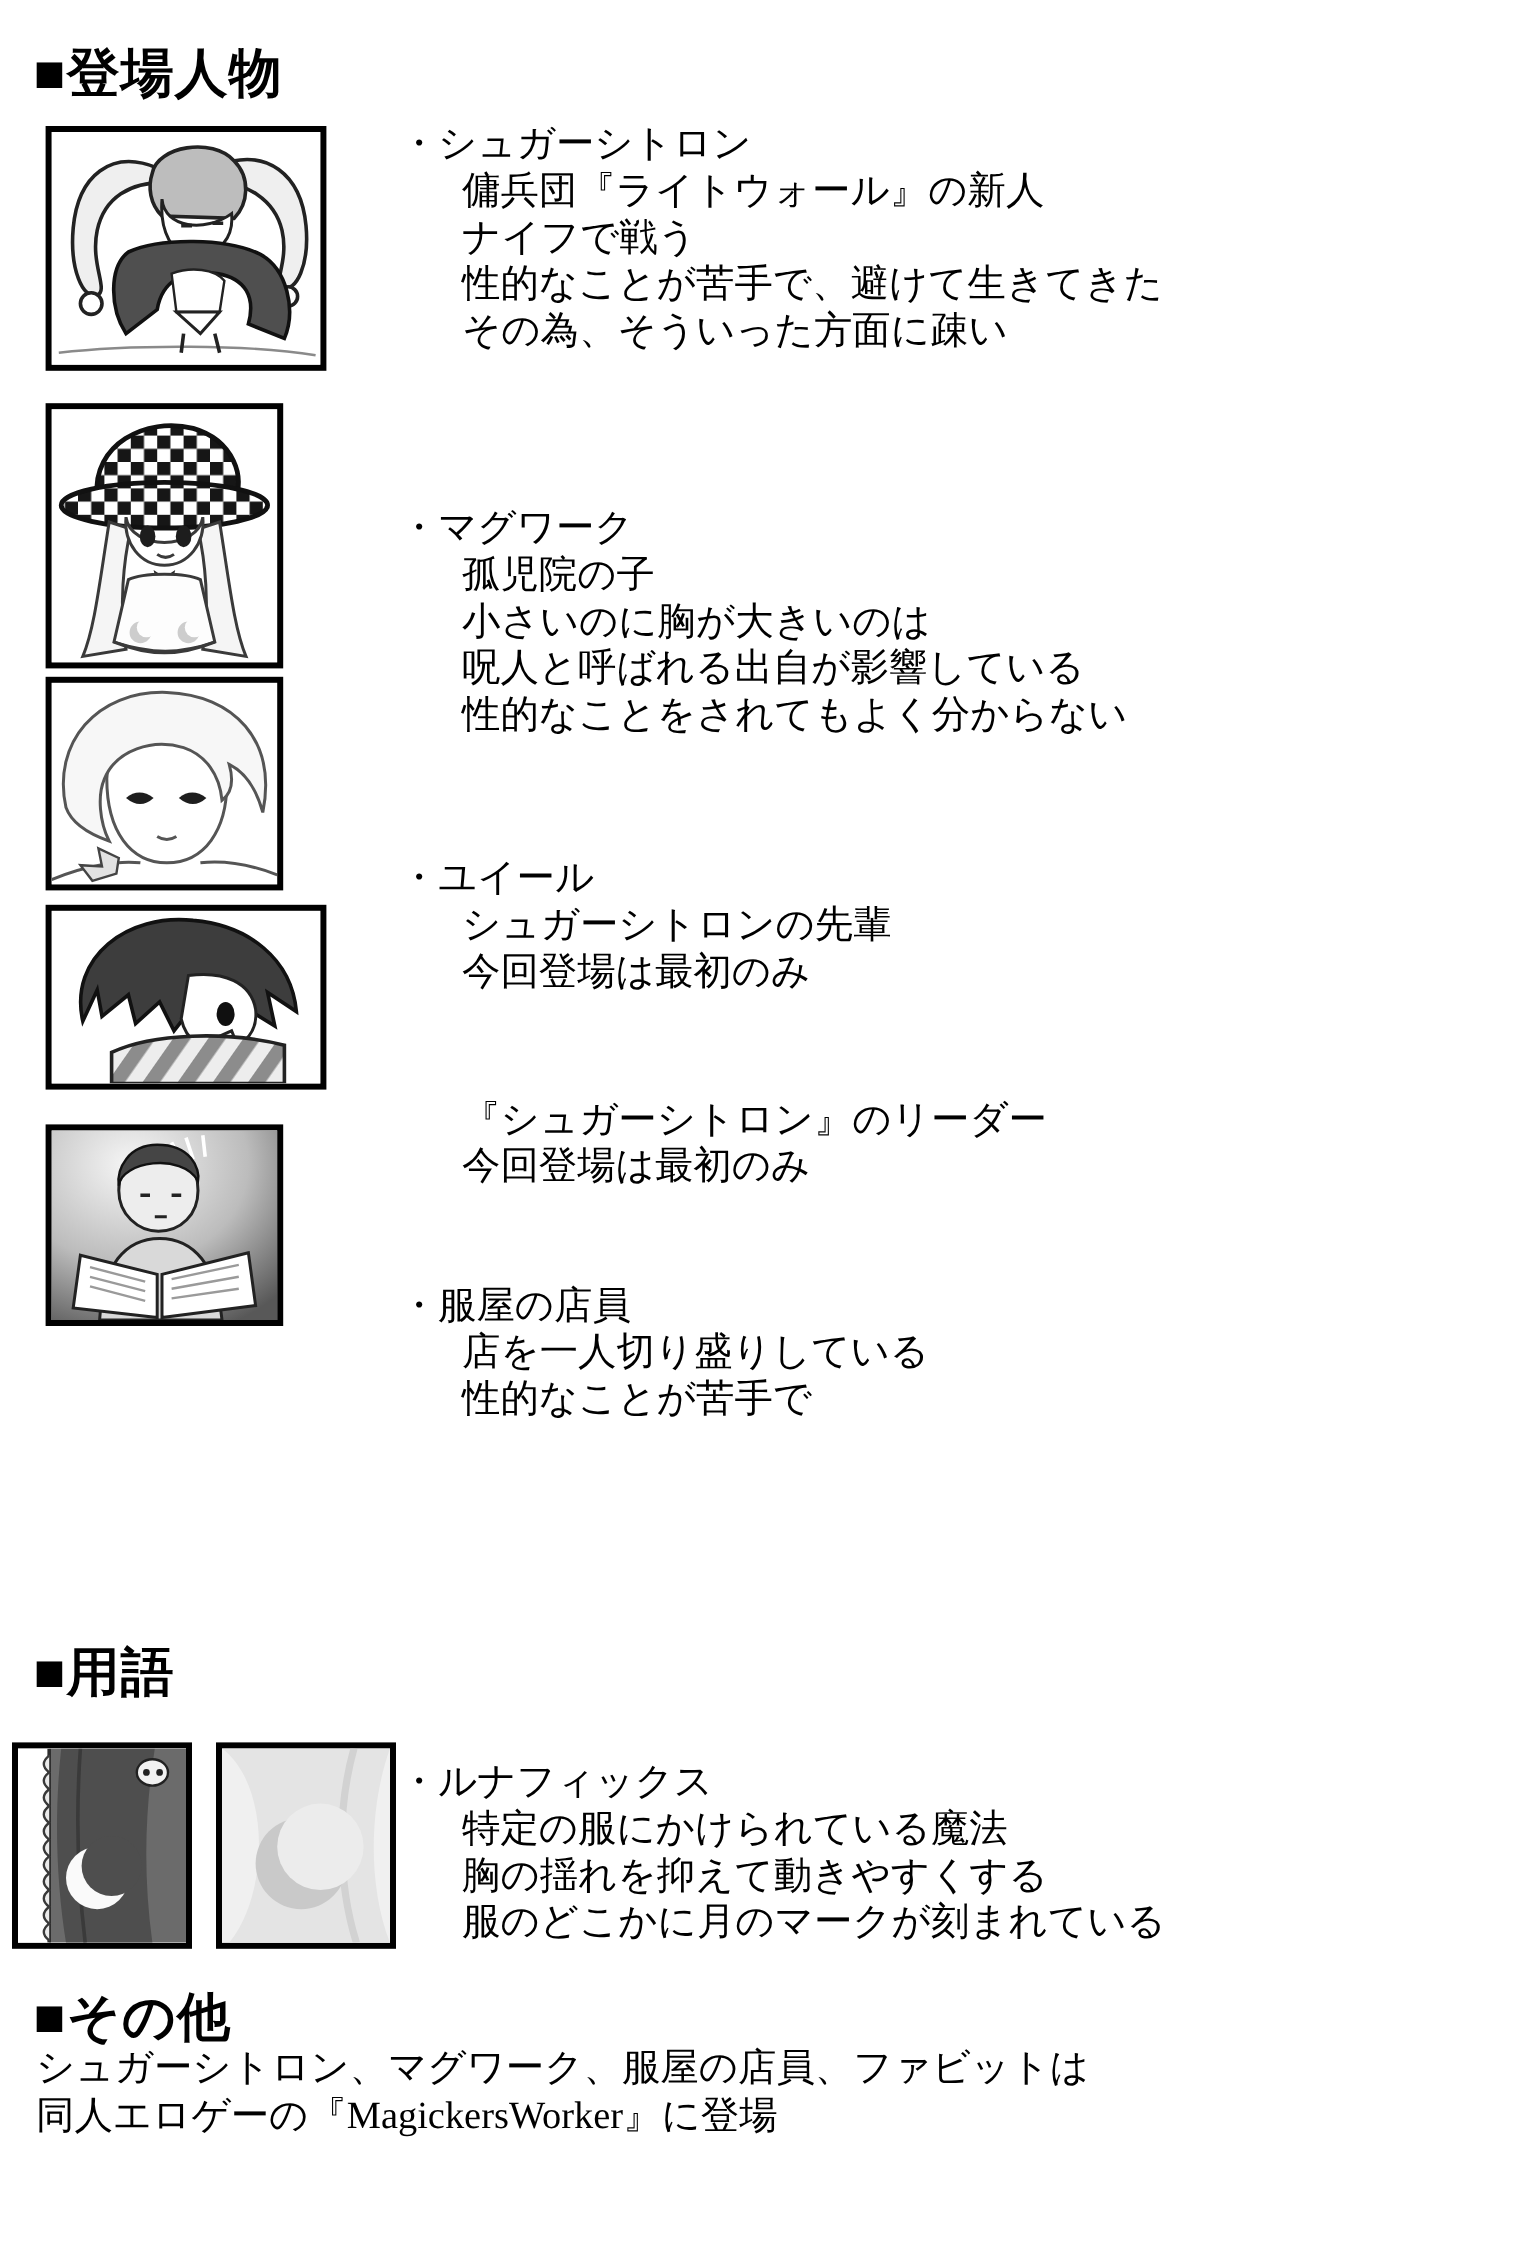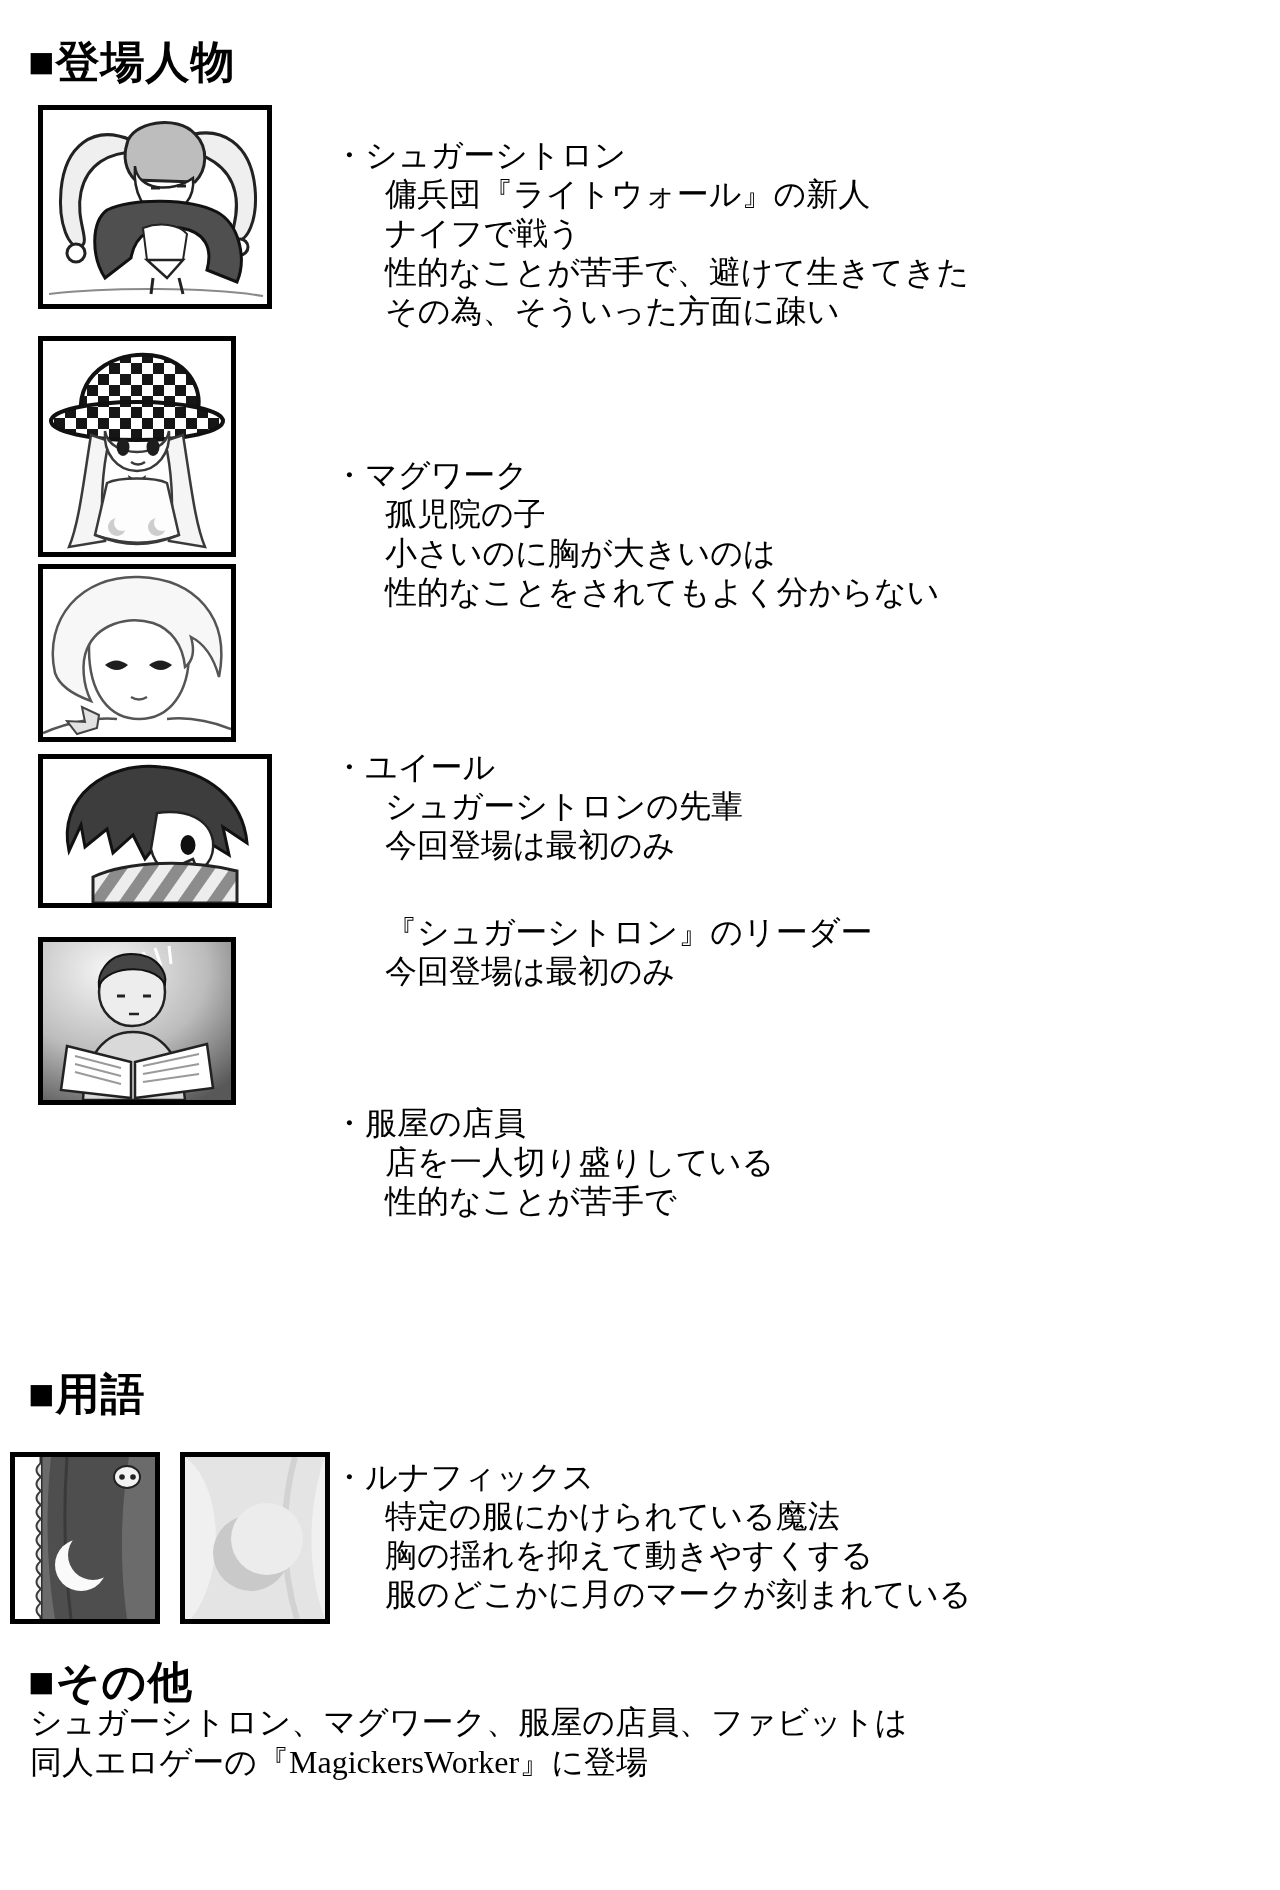--- a/index.html
+++ b/index.html
@@ -13,21 +13,21 @@
     font-family:"Liberation Sans","DejaVu Sans",sans-serif;
     font-weight:700; font-size:44px; line-height:44px; letter-spacing:1px;
   }
   .pbox {
     position:absolute; border:5px solid #000; background:#fff; overflow:hidden;
   }
   .pbox svg { display:block; width:100%; height:100%; }
   .entry {
     position:absolute; font-size:32px; line-height:39px; white-space:nowrap;
   }
-  .entry .nm { padding-left:0;margin-top:36px; }
+  .entry .nm { padding-left:0; }
   .entry .ln { padding-left:52px; }
   .other-line {
     position:absolute; left:30px; font-size:32px; line-height:40px; white-space:nowrap;
   }
 </style>
 </head>
 <body>
 
 <h1 class="sec-heading" style="top:40px">■登場人物</h1>
 
@@ -136,20 +136,21 @@
   <div class="ln">傭兵団『ライトウォール』の新人</div>
   <div class="ln">ナイフで戦う</div>
   <div class="ln">性的なことが苦手で、避けて生きてきた</div>
   <div class="ln">その為、そういった方面に疎い</div>
 </div>
 
 <div class="entry" style="left:333px; top:420px">
   <div class="nm">・マグワーク</div>
   <div class="ln">孤児院の子</div>
   <div class="ln">小さいのに胸が大きいのは</div>
+  <div class="ln">呪人と呼ばれる出自が影響している</div>
   <div class="ln">性的なことをされてもよく分からない</div>
 </div>
 
 <div class="entry" style="left:333px; top:712px">
   <div class="nm">・ユイール</div>
   <div class="ln">シュガーシトロンの先輩</div>
   <div class="ln">今回登場は最初のみ</div>
 </div>
 
 <div class="entry" style="left:333px; top:913px">
@@ -184,21 +185,21 @@
 <div class="pbox" style="left:180px; top:1452px; width:150px; height:172px">
   <svg viewBox="0 0 140 162" preserveAspectRatio="xMidYMid meet">
     <rect width="140" height="162" fill="#f0f0f0"></rect>
     <path d="M0 0 C 40 30 40 120 6 162 L 140 162 C 120 110 124 44 140 0 Z" fill="#e4e4e4"></path>
     <path d="M110 0 C 96 50 96 110 112 162" stroke="#d2d2d2" stroke-width="6" fill="none"></path>
     <circle cx="66" cy="96" r="38" fill="#c9c9c9"></circle>
     <circle cx="82" cy="82" r="36" fill="#ececec"></circle>
   </svg>
 </div>
 
-<div class="entry" style="left:333px; top:1422px">
+<div class="entry" style="left:333px; top:1465px">
   <div class="nm">・ルナフィックス</div>
   <div class="ln">特定の服にかけられている魔法</div>
   <div class="ln">胸の揺れを抑えて動きやすくする</div>
   <div class="ln">服のどこかに月のマークが刻まれている</div>
 </div>
 
 <h1 class="sec-heading" style="top:1660px">■その他</h1>
 <div class="other-line" style="top:1702px">シュガーシトロン、マグワーク、服屋の店員、ファビットは</div>
 <div class="other-line" style="top:1742px">同人エロゲーの『MagickersWorker』に登場</div>
 

